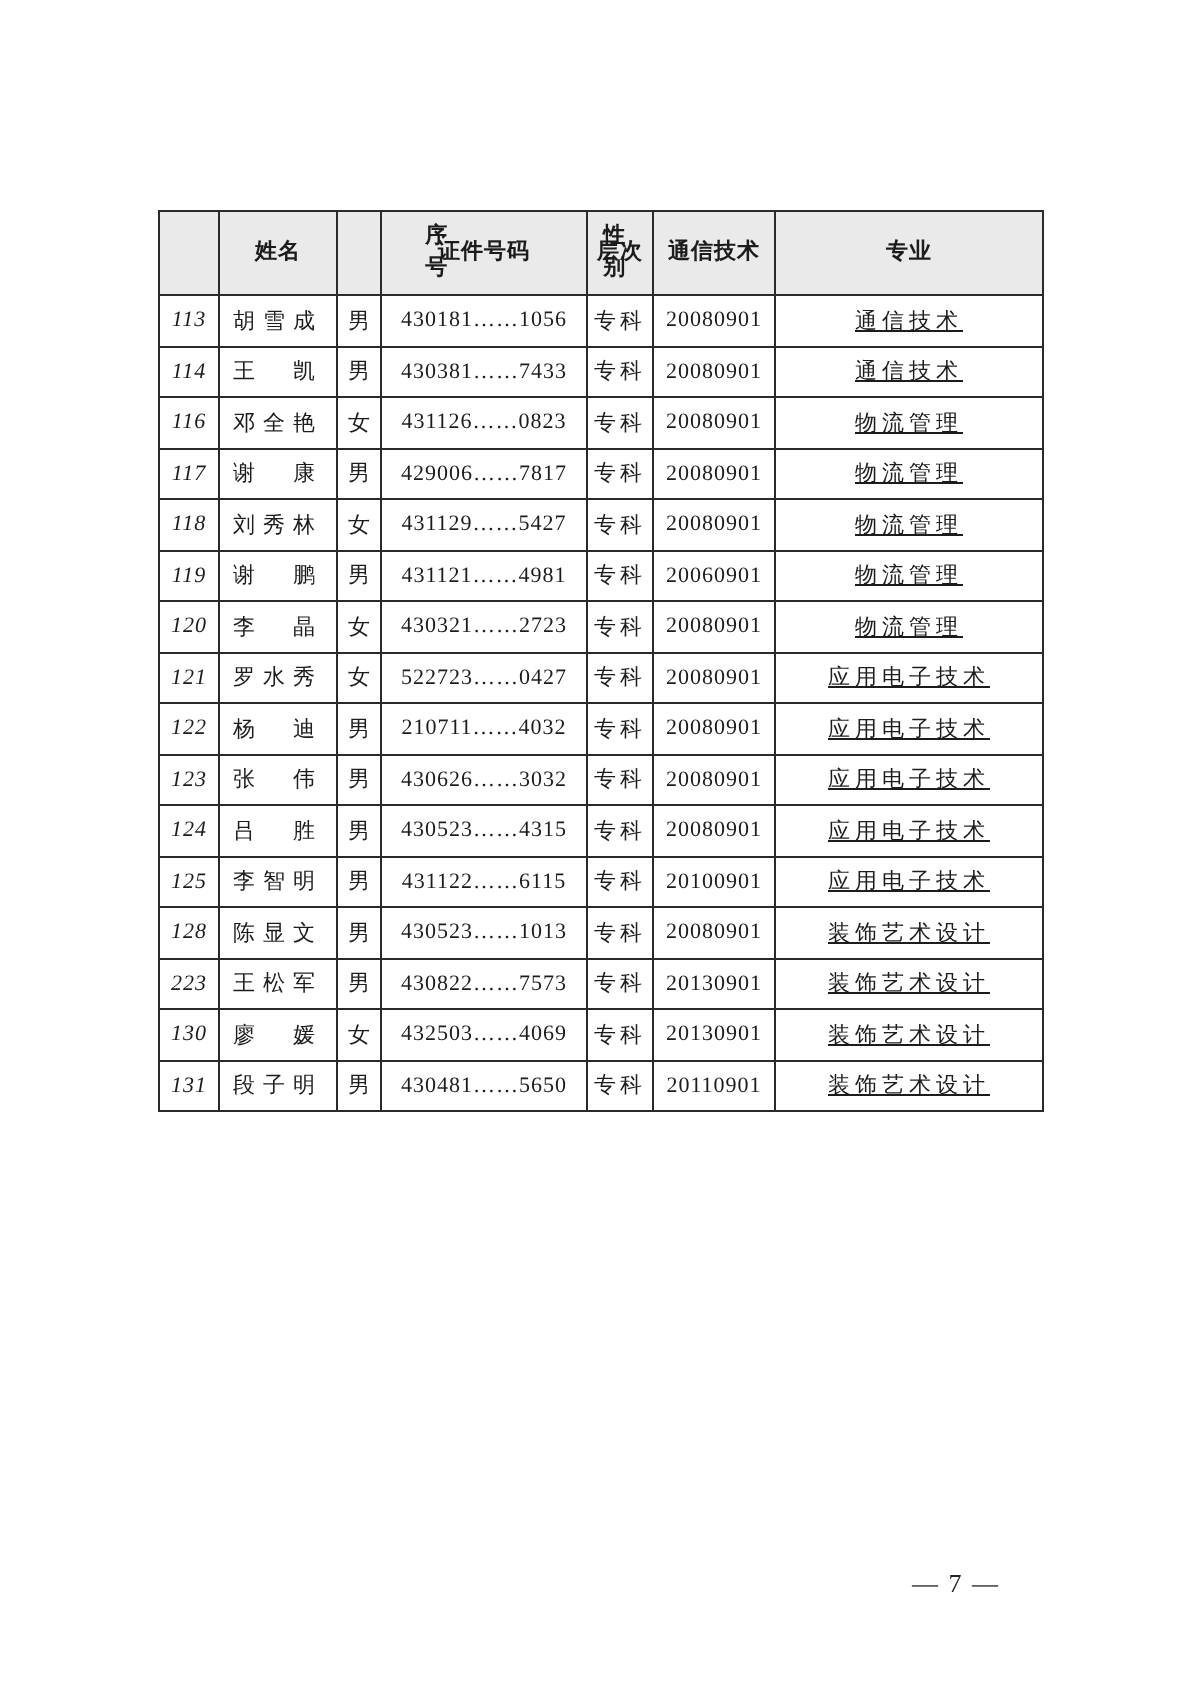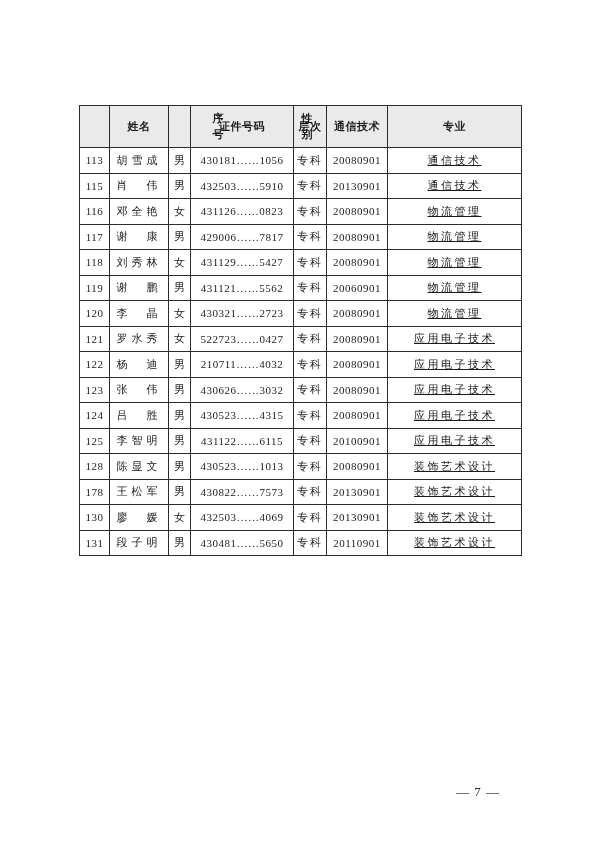--- a/index.html
+++ b/index.html
@@ -54,21 +54,21 @@
     letter-spacing: 0;
   }
   table.roster tbody td {
     font-size: 11px;
     height: 24.5px;
     text-align: center;
     vertical-align: middle;
     padding: 0;
   }
   
-  td.c0 { font-size: 11px; letter-spacing: 0.5px; }           
+  td.c0 { font-size: 11px; letter-spacing: 0.5px; font-style: italic; }           
   td.c1 { letter-spacing: 4px; }                               
   td.c2 { }                                                    
   td.c3 { font-size: 11.5px; letter-spacing: 0.5px; }          
   td.c4 { letter-spacing: 2px; }                               
   td.c5 { font-size: 11.5px; letter-spacing: 0.5px; margin-left: 26px; }          
   td.c6 { text-align: left; padding-left: 10px; letter-spacing: 2.5px; text-decoration: underline; } 
 
   .page-number {
     position: absolute;
     left: 440px;
@@ -111,26 +111,26 @@
         <tr>
           <td class="c0">113</td>
           <td class="c1">胡雪成</td>
           <td class="c2">男</td>
           <td class="c3">430181……1056</td>
           <td class="c4">专科</td>
           <td class="c5">20080901</td>
           <td class="c6">通信技术</td>
         </tr>
         <tr>
-          <td class="c0">115</td>
-          <td class="c1">肖　伟</td>
-          <td class="c2">男</td>
-          <td class="c3">432503……5910</td>
-          <td class="c4">专科</td>
-          <td class="c5">20130901</td>
+          <td class="c0">114</td>
+          <td class="c1">王　凯</td>
+          <td class="c2">男</td>
+          <td class="c3">430381……7433</td>
+          <td class="c4">专科</td>
+          <td class="c5">20080901</td>
           <td class="c6">通信技术</td>
         </tr>
         <tr>
           <td class="c0">116</td>
           <td class="c1">邓全艳</td>
           <td class="c2">女</td>
           <td class="c3">431126……0823</td>
           <td class="c4">专科</td>
           <td class="c5">20080901</td>
           <td class="c6">物流管理</td>
@@ -150,21 +150,21 @@
           <td class="c2">女</td>
           <td class="c3">431129……5427</td>
           <td class="c4">专科</td>
           <td class="c5">20080901</td>
           <td class="c6">物流管理</td>
         </tr>
         <tr>
           <td class="c0">119</td>
           <td class="c1">谢　鹏</td>
           <td class="c2">男</td>
-          <td class="c3">431121……5562</td>
+          <td class="c3">431121……4981</td>
           <td class="c4">专科</td>
           <td class="c5">20060901</td>
           <td class="c6">物流管理</td>
         </tr>
         <tr>
           <td class="c0">120</td>
           <td class="c1">李　晶</td>
           <td class="c2">女</td>
           <td class="c3">430321……2723</td>
           <td class="c4">专科</td>
@@ -219,21 +219,21 @@
         <tr>
           <td class="c0">128</td>
           <td class="c1">陈显文</td>
           <td class="c2">男</td>
           <td class="c3">430523……1013</td>
           <td class="c4">专科</td>
           <td class="c5">20080901</td>
           <td class="c6">装饰艺术设计</td>
         </tr>
         <tr>
-          <td class="c0">178</td>
+          <td class="c0">223</td>
           <td class="c1">王松军</td>
           <td class="c2">男</td>
           <td class="c3">430822……7573</td>
           <td class="c4">专科</td>
           <td class="c5">20130901</td>
           <td class="c6">装饰艺术设计</td>
         </tr>
         <tr>
           <td class="c0">130</td>
           <td class="c1">廖　媛</td>

